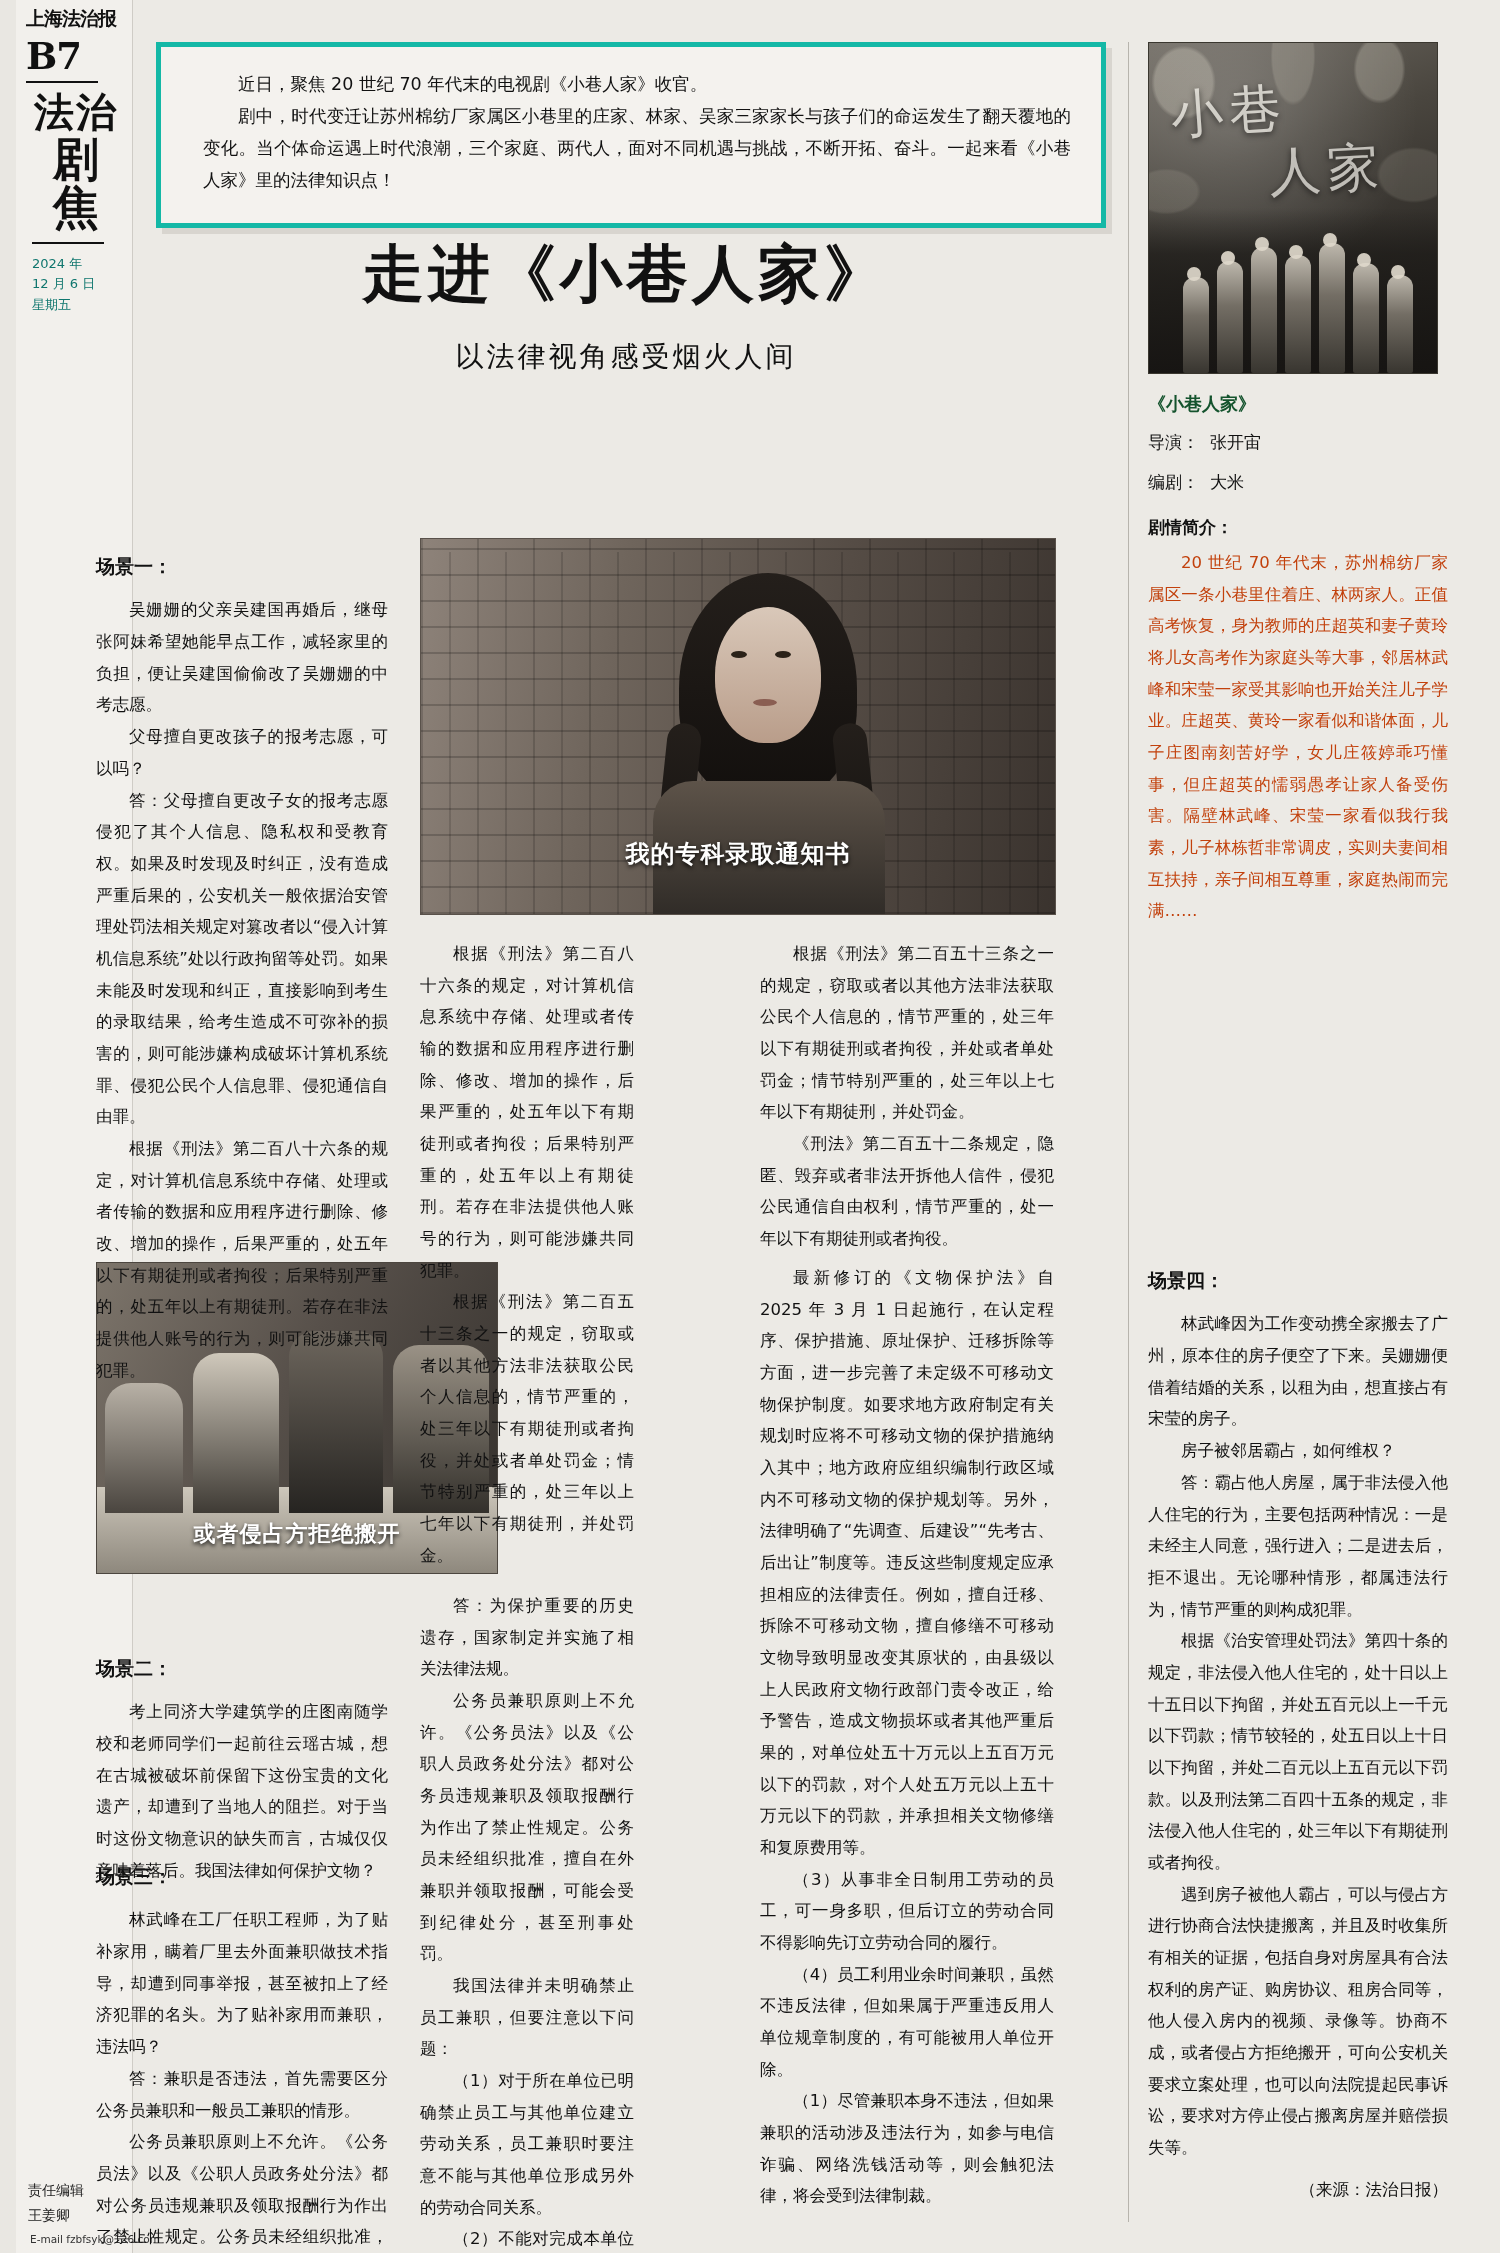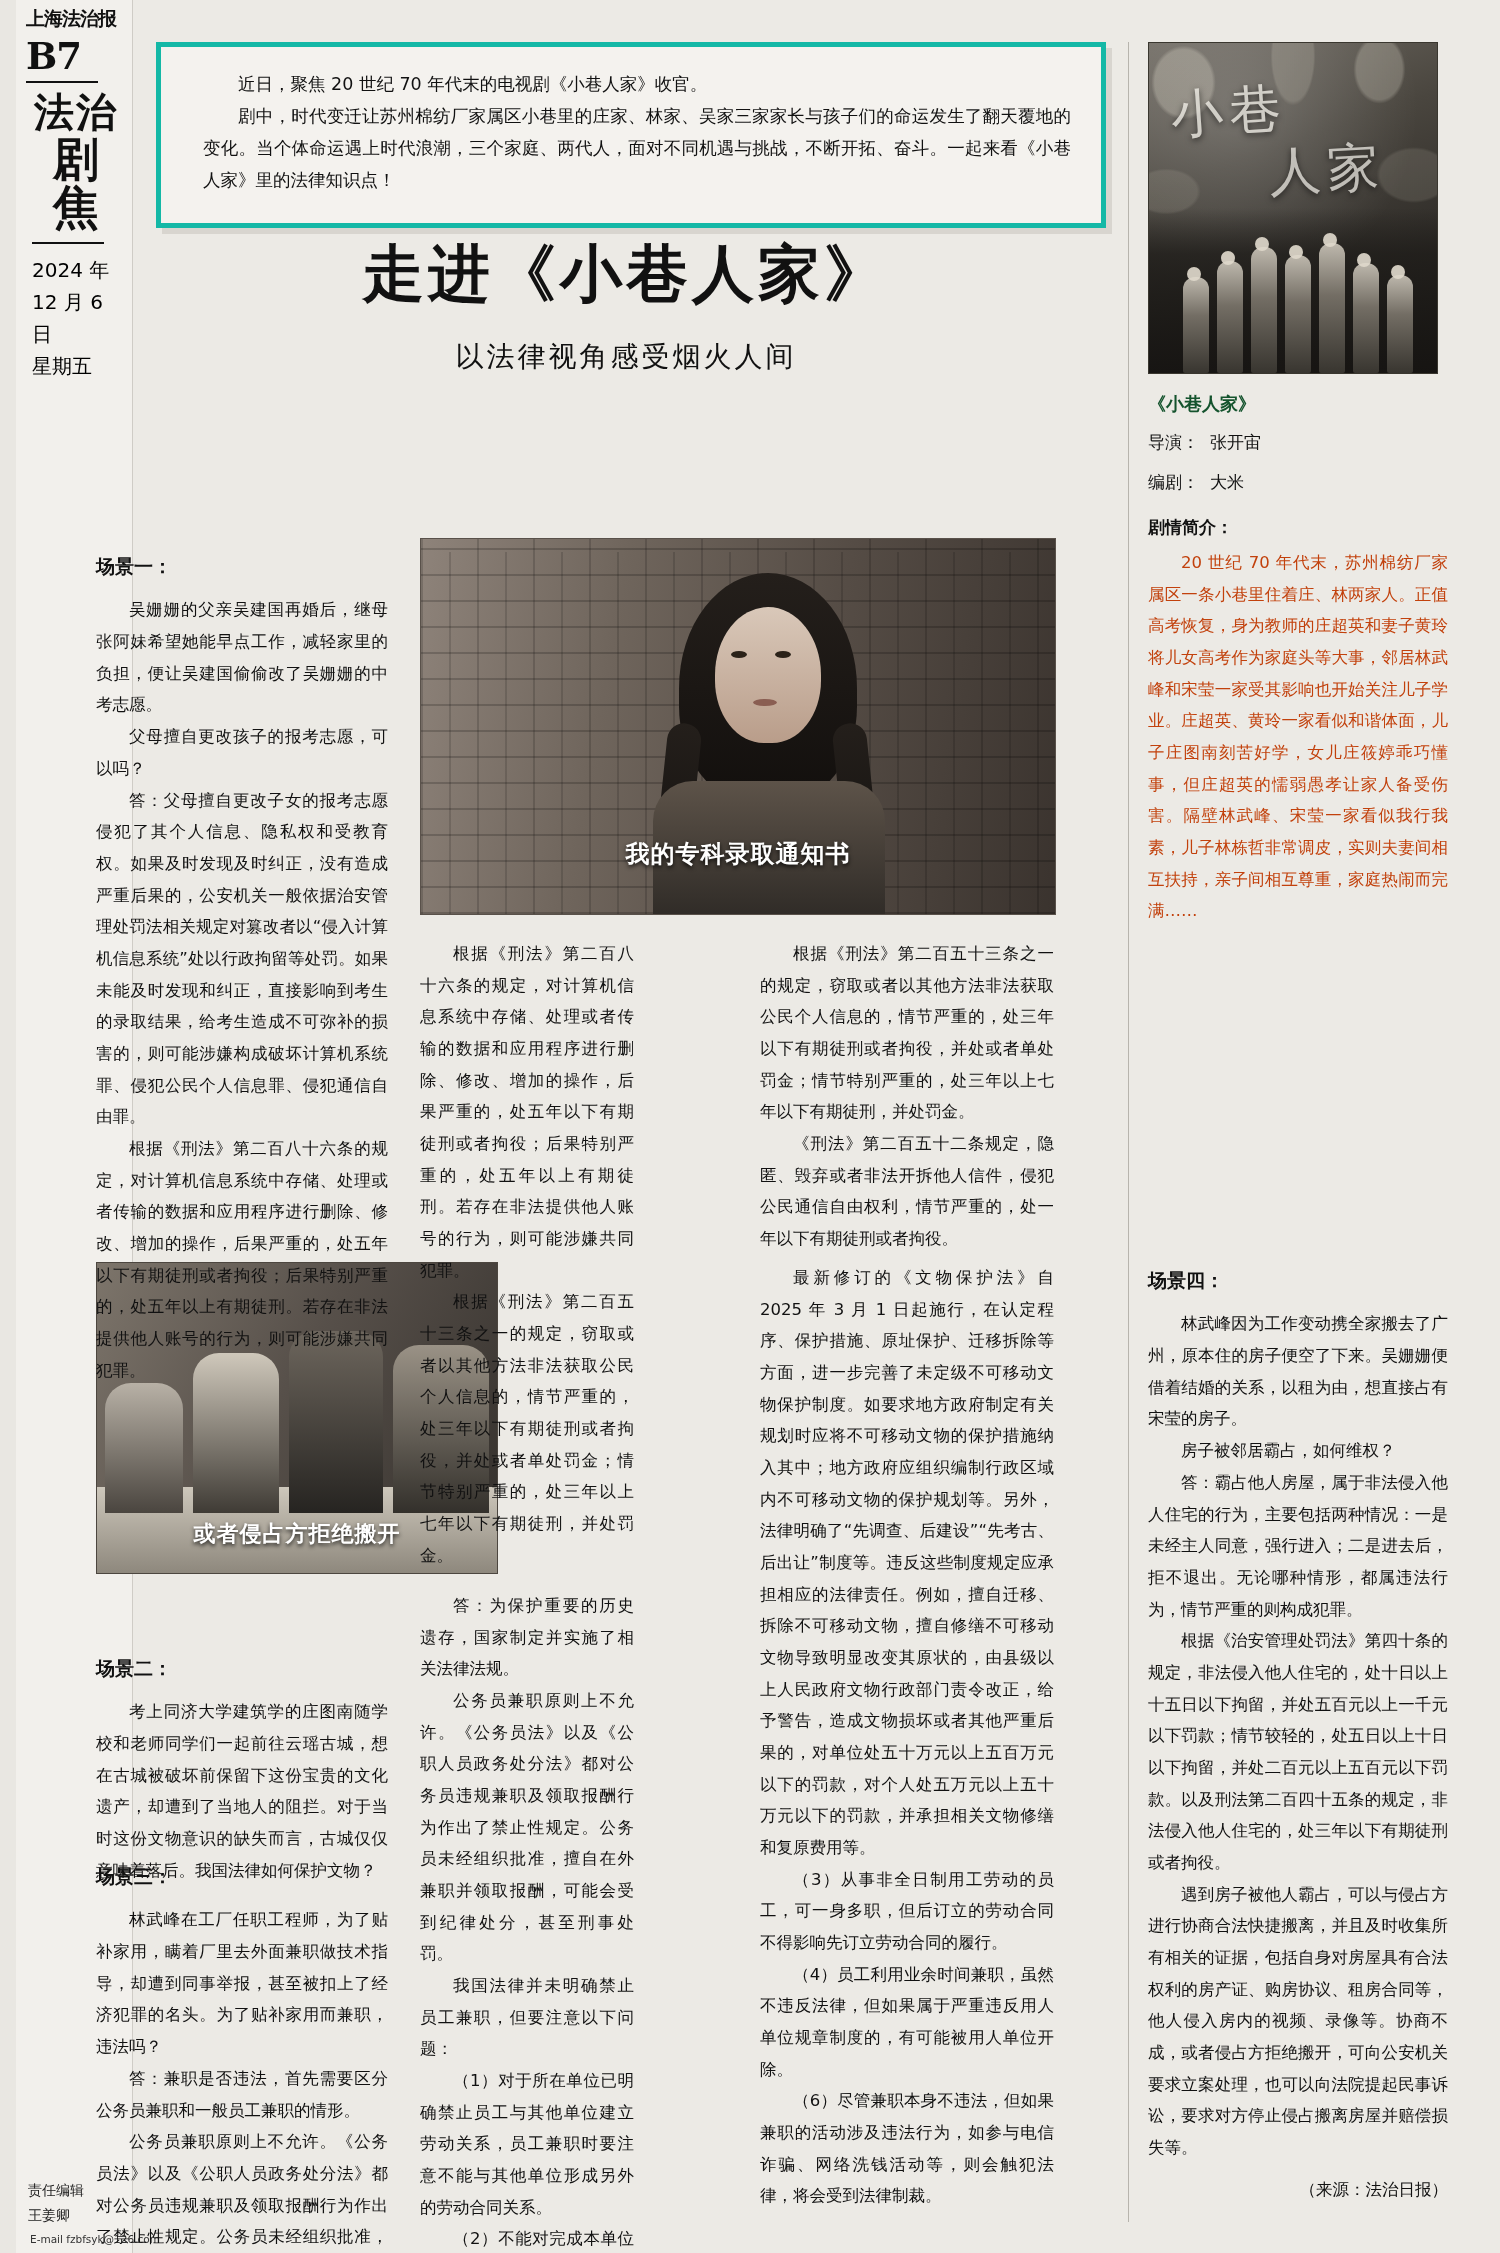--- a/index.html
+++ b/index.html
@@ -40,21 +40,21 @@
   }
   .rail-big{
     font-family:"DejaVu Serif","Liberation Serif",serif;
     font-weight:bold;color:#111;text-align:center;
   }
   .rail-big .l1{font-size:40px;line-height:1.05;letter-spacing:2px;}
   .rail-big .l2{font-size:46px;line-height:1.05;margin-top:2px;}
   .rail-big .l3{font-size:46px;line-height:1.05;}
   .rail-rule2{width:72px;height:2px;background:#111;margin:10px auto 10px 6px;}
   .rail-date{
-    font-size:20px;line-height:1.6;color:#000000;margin-left:6px;margin-top:8px;
+    font-size:13px;line-height:1.6;color:#0f766e;margin-left:6px;margin-top:8px;
   }
   .rail-bottom{
     position:absolute;left:12px;bottom:26px;width:92px;
     font-size:14px;line-height:1.75;color:#222;
   }
   .rail-mail{
     position:absolute;left:14px;bottom:8px;
     font-size:10.5px;color:#333;white-space:nowrap;
   }
   
@@ -321,21 +321,21 @@
     <p>公务员兼职原则上不允许。《公务员法》以及《公职人员政务处分法》都对公务员违规兼职及领取报酬行为作出了禁止性规定。公务员未经组织批准，擅自在外兼职并领取报酬，可能会受到纪律处分，甚至刑事处罚。</p>
     <p>我国法律并未明确禁止员工兼职，但要注意以下问题：</p>
     <p>（1）对于所在单位已明确禁止员工与其他单位建立劳动关系，员工兼职时要注意不能与其他单位形成另外的劳动合同关系。</p>
     <p>（2）不能对完成本单位工作造成不良影响，如果兼职给本单位造成损失或者侵害本单位合法权益的，应承担赔偿责任。</p>
   </div>
 
   <div class="col" style="left:744px;top:1262px;width:294px;">
     <p>最新修订的《文物保护法》自 2025 年 3 月 1 日起施行，在认定程序、保护措施、原址保护、迁移拆除等方面，进一步完善了未定级不可移动文物保护制度。如要求地方政府制定有关规划时应将不可移动文物的保护措施纳入其中；地方政府应组织编制行政区域内不可移动文物的保护规划等。另外，法律明确了“先调查、后建设”“先考古、后出让”制度等。违反这些制度规定应承担相应的法律责任。例如，擅自迁移、拆除不可移动文物，擅自修缮不可移动文物导致明显改变其原状的，由县级以上人民政府文物行政部门责令改正，给予警告，造成文物损坏或者其他严重后果的，对单位处五十万元以上五百万元以下的罚款，对个人处五万元以上五十万元以下的罚款，并承担相关文物修缮和复原费用等。</p>
     <p>（3）从事非全日制用工劳动的员工，可一身多职，但后订立的劳动合同不得影响先订立劳动合同的履行。</p>
     <p>（4）员工利用业余时间兼职，虽然不违反法律，但如果属于严重违反用人单位规章制度的，有可能被用人单位开除。</p>
-    <p>（6）尽管兼职本身不违法，但如果兼职的活动涉及违法行为，如参与电信诈骗、网络洗钱活动等，则会触犯法律，将会受到法律制裁。</p>
+    <p>（1）尽管兼职本身不违法，但如果兼职的活动涉及违法行为，如参与电信诈骗、网络洗钱活动等，则会触犯法律，将会受到法律制裁。</p>
   </div>
 
   <div class="col" style="left:1132px;top:1262px;width:300px;">
     <div class="scene-h">场景四：</div>
     <p>林武峰因为工作变动携全家搬去了广州，原本住的房子便空了下来。吴姗姗便借着结婚的关系，以租为由，想直接占有宋莹的房子。</p>
     <p>房子被邻居霸占，如何维权？</p>
     <p>答：霸占他人房屋，属于非法侵入他人住宅的行为，主要包括两种情况：一是未经主人同意，强行进入；二是进去后，拒不退出。无论哪种情形，都属违法行为，情节严重的则构成犯罪。</p>
     <p>根据《治安管理处罚法》第四十条的规定，非法侵入他人住宅的，处十日以上十五日以下拘留，并处五百元以上一千元以下罚款；情节较轻的，处五日以上十日以下拘留，并处二百元以上五百元以下罚款。以及刑法第二百四十五条的规定，非法侵入他人住宅的，处三年以下有期徒刑或者拘役。</p>
     <p>遇到房子被他人霸占，可以与侵占方进行协商合法快捷搬离，并且及时收集所有相关的证据，包括自身对房屋具有合法权利的房产证、购房协议、租房合同等，他人侵入房内的视频、录像等。协商不成，或者侵占方拒绝搬开，可向公安机关要求立案处理，也可以向法院提起民事诉讼，要求对方停止侵占搬离房屋并赔偿损失等。</p>
     <div style="text-align:right;margin-top:10px;">

